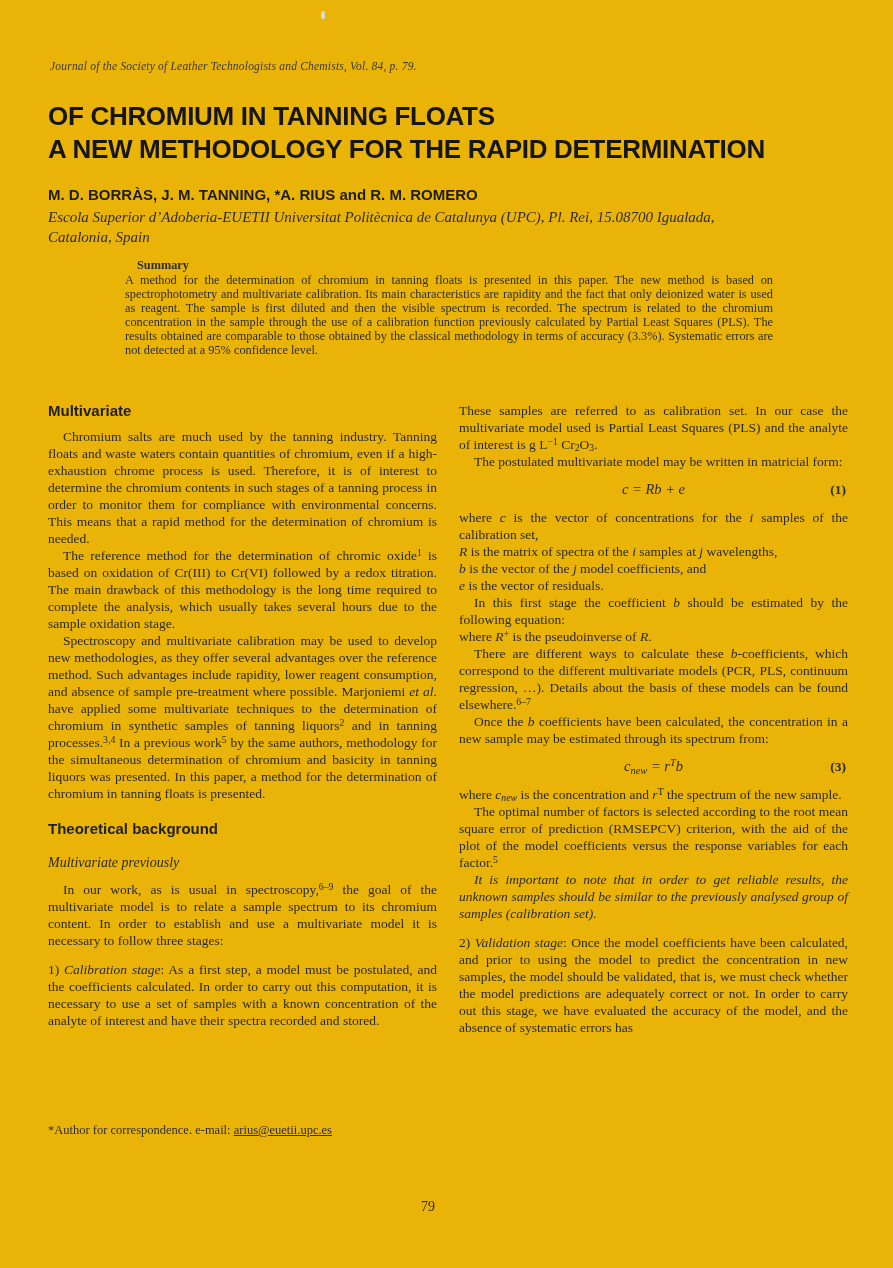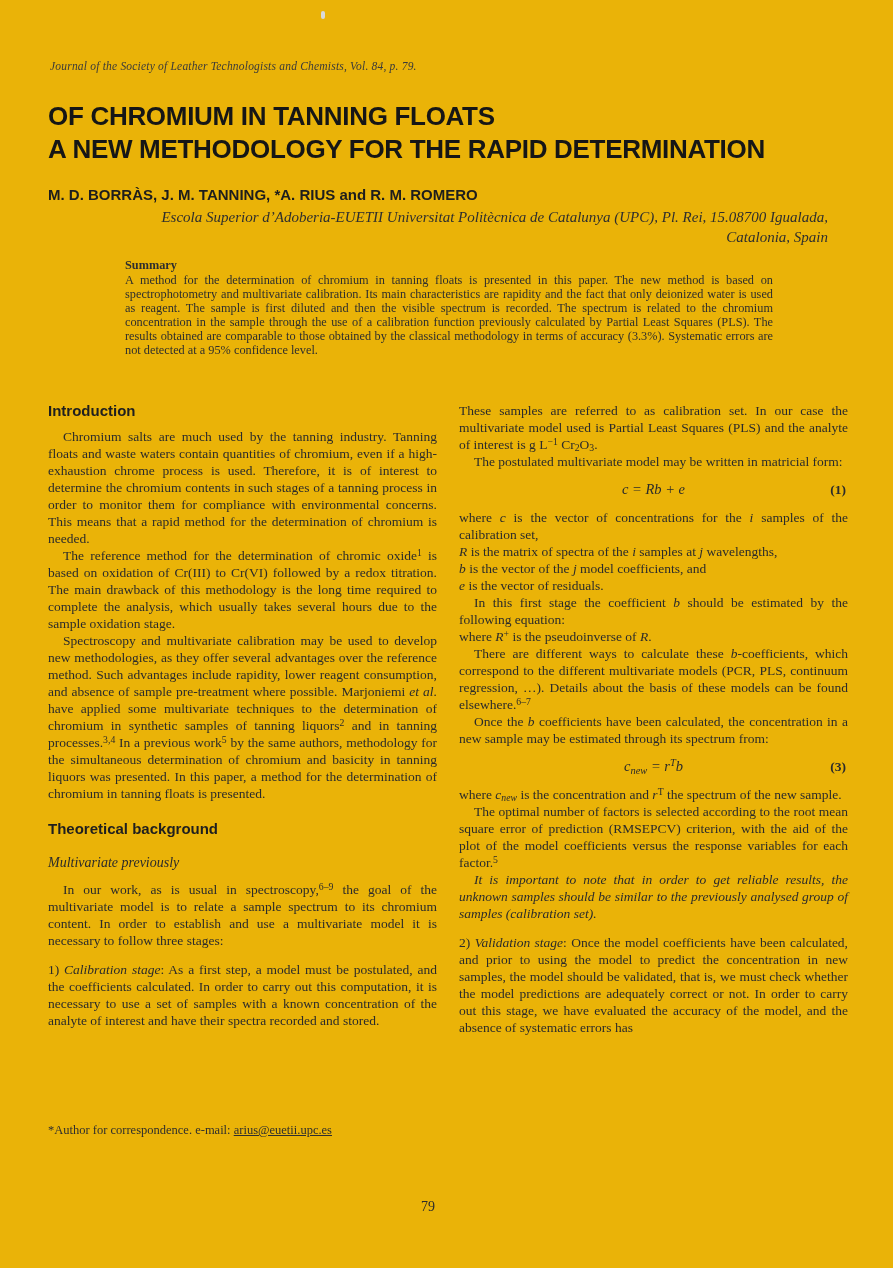--- a/index.html
+++ b/index.html
@@ -29,26 +29,26 @@
   .title span { display:block; white-space:nowrap; }
   .authors {
     position:absolute; left:48px; top:186px; width:700px;
     font-family:"Liberation Sans", sans-serif;
     font-weight:bold; font-size:15px; color:#1d1d1d;
   }
   .affiliation {
     position:absolute; left:48px; top:208px; width:780px;
     font-style:italic; font-size:15px; line-height:19.5px; color:#2e2e2e;
   }
-  .affiliation span { display:block;text-align:right; }
+  .affiliation span { display:block; }
   .summary {
     position:absolute; left:125px; top:258px; width:648px;
     font-size:12.3px; line-height:14px; color:#2e2e2e;
   }
-  .summary .summary-label { font-weight:bold; font-size:12.3px; margin-bottom:1px; }
+  .summary .summary-label { font-weight:bold; font-size:12.3px; margin-bottom:1px;margin-left:12px; }
   .summary .summary-body { text-align:justify; }
   .columns {
     position:absolute; left:48px; top:402px; width:800px; height:780px;
     display:flex; gap:22px;
   }
   .col { width:389px; font-size:13.5px; line-height:17px; color:#2b2b2b; }
   .col p { margin:0; text-align:justify; }
   .col p.indent { text-indent:15px; }
   .col p.ital { font-style:italic; }
   .h2 {
@@ -102,21 +102,21 @@
     <span>Catalonia, Spain</span>
   </div>
 
   <div class="summary">
     <div class="summary-label">Summary</div>
     <div class="summary-body">A method for the determination of chromium in tanning floats is presented in this paper. The new method is based on spectrophotometry and multivariate calibration. Its main characteristics are rapidity and the fact that only deionized water is used as reagent. The sample is first diluted and then the visible spectrum is recorded. The spectrum is related to the chromium concentration in the sample through the use of a calibration function previously calculated by Partial Least Squares (PLS). The results obtained are comparable to those obtained by the classical methodology in terms of accuracy (3.3%). Systematic errors are not detected at a 95% confidence level.</div>
   </div>
 
   <div class="columns">
     <div class="col">
-        <div class="h2">Introduction</div>
+        <div class="h2">Multivariate</div>
         <p class="indent ">Chromium salts are much used by the tanning industry. Tanning floats and waste waters contain quantities of chromium, even if a high-exhaustion chrome process is used. Therefore, it is of interest to determine the chromium contents in such stages of a tanning process in order to monitor them for compliance with environmental concerns. This means that a rapid method for the determination of chromium is needed.</p>
         <p class="indent ">The reference method for the determination of chromic oxide<span class="r-sup">1</span> is based on oxidation of Cr(III) to Cr(VI) followed by a redox titration. The main drawback of this methodology is the long time required to complete the analysis, which usually takes several hours due to the sample oxidation stage.</p>
         <p class="indent ">Spectroscopy and multivariate calibration may be used to develop new methodologies, as they offer several advantages over the reference method. Such advantages include rapidity, lower reagent consumption, and absence of sample pre-treatment where possible. Marjoniemi <span class="r-i">et al.</span> have applied some multivariate techniques to the determination of chromium in synthetic samples of tanning liquors<span class="r-sup">2</span> and in tanning processes.<span class="r-sup">3,4</span> In a previous work<span class="r-sup">5</span> by the same authors, methodology for the simultaneous determination of chromium and basicity in tanning liquors was presented. In this paper, a method for the determination of chromium in tanning floats is presented.</p>
         <div class="h2 spaced">Theoretical background</div>
         <div class="h3 spaced">Multivariate previously</div>
         <p class="indent ">In our work, as is usual in spectroscopy,<span class="r-sup">6–9</span> the goal of the multivariate model is to relate a sample spectrum to its chromium content. In order to establish and use a multivariate model it is necessary to follow three stages:</p>
         <p class="mt">1) <span class="r-i">Calibration stage</span>: As a first step, a model must be postulated, and the coefficients calculated. In order to carry out this computation, it is necessary to use a set of samples with a known concentration of the analyte of interest and have their spectra recorded and stored.</p>
       </div>
     <div class="col">
         <p class="">These samples are referred to as calibration set. In our case the multivariate model used is Partial Least Squares (PLS) and the analyte of interest is g L<span class="r-sup">−1</span> Cr<span class="r-sub">2</span>O<span class="r-sub">3</span>.</p>

